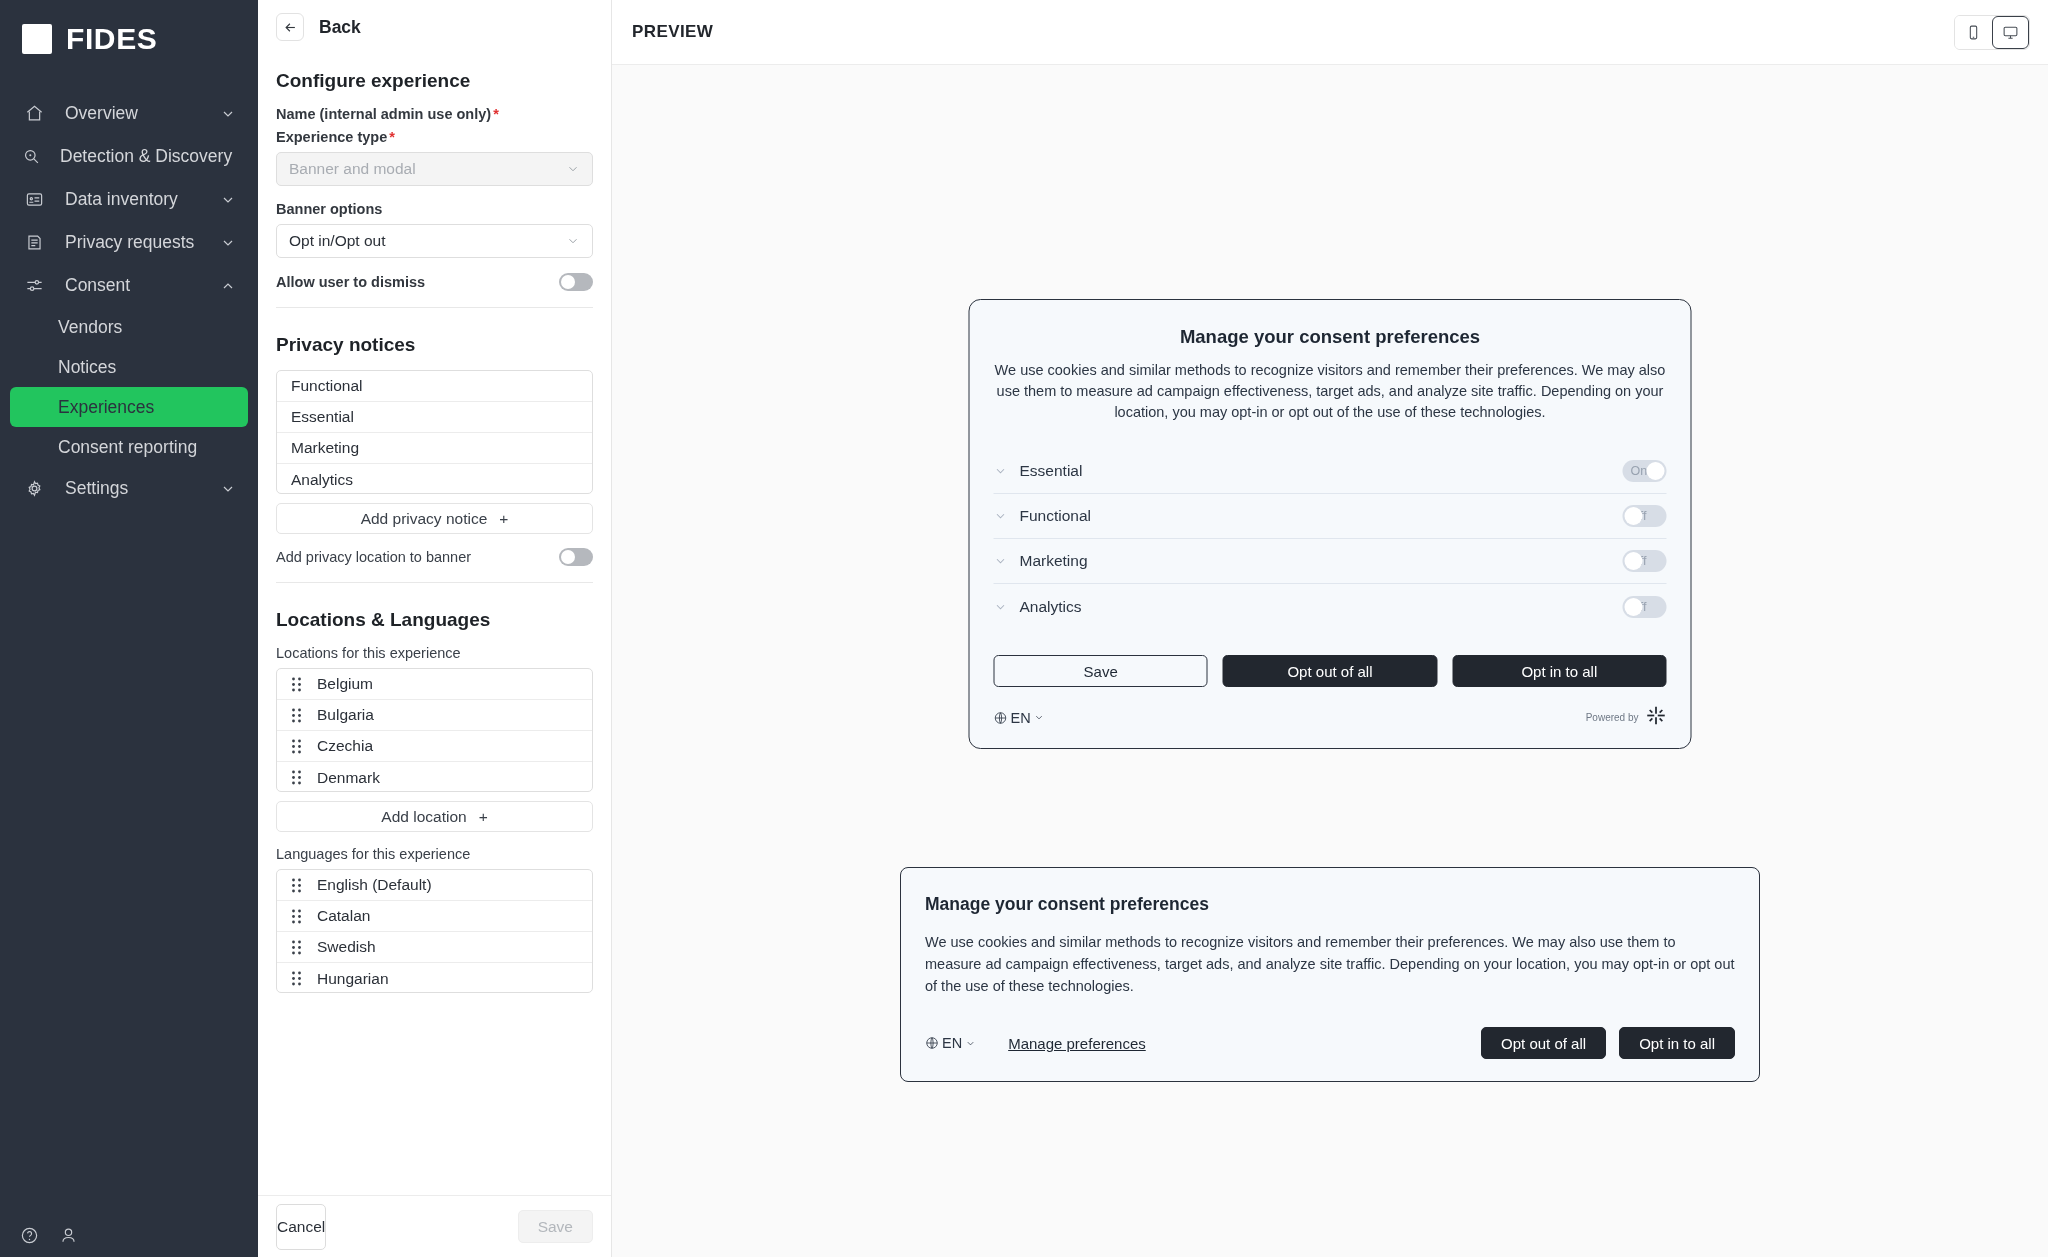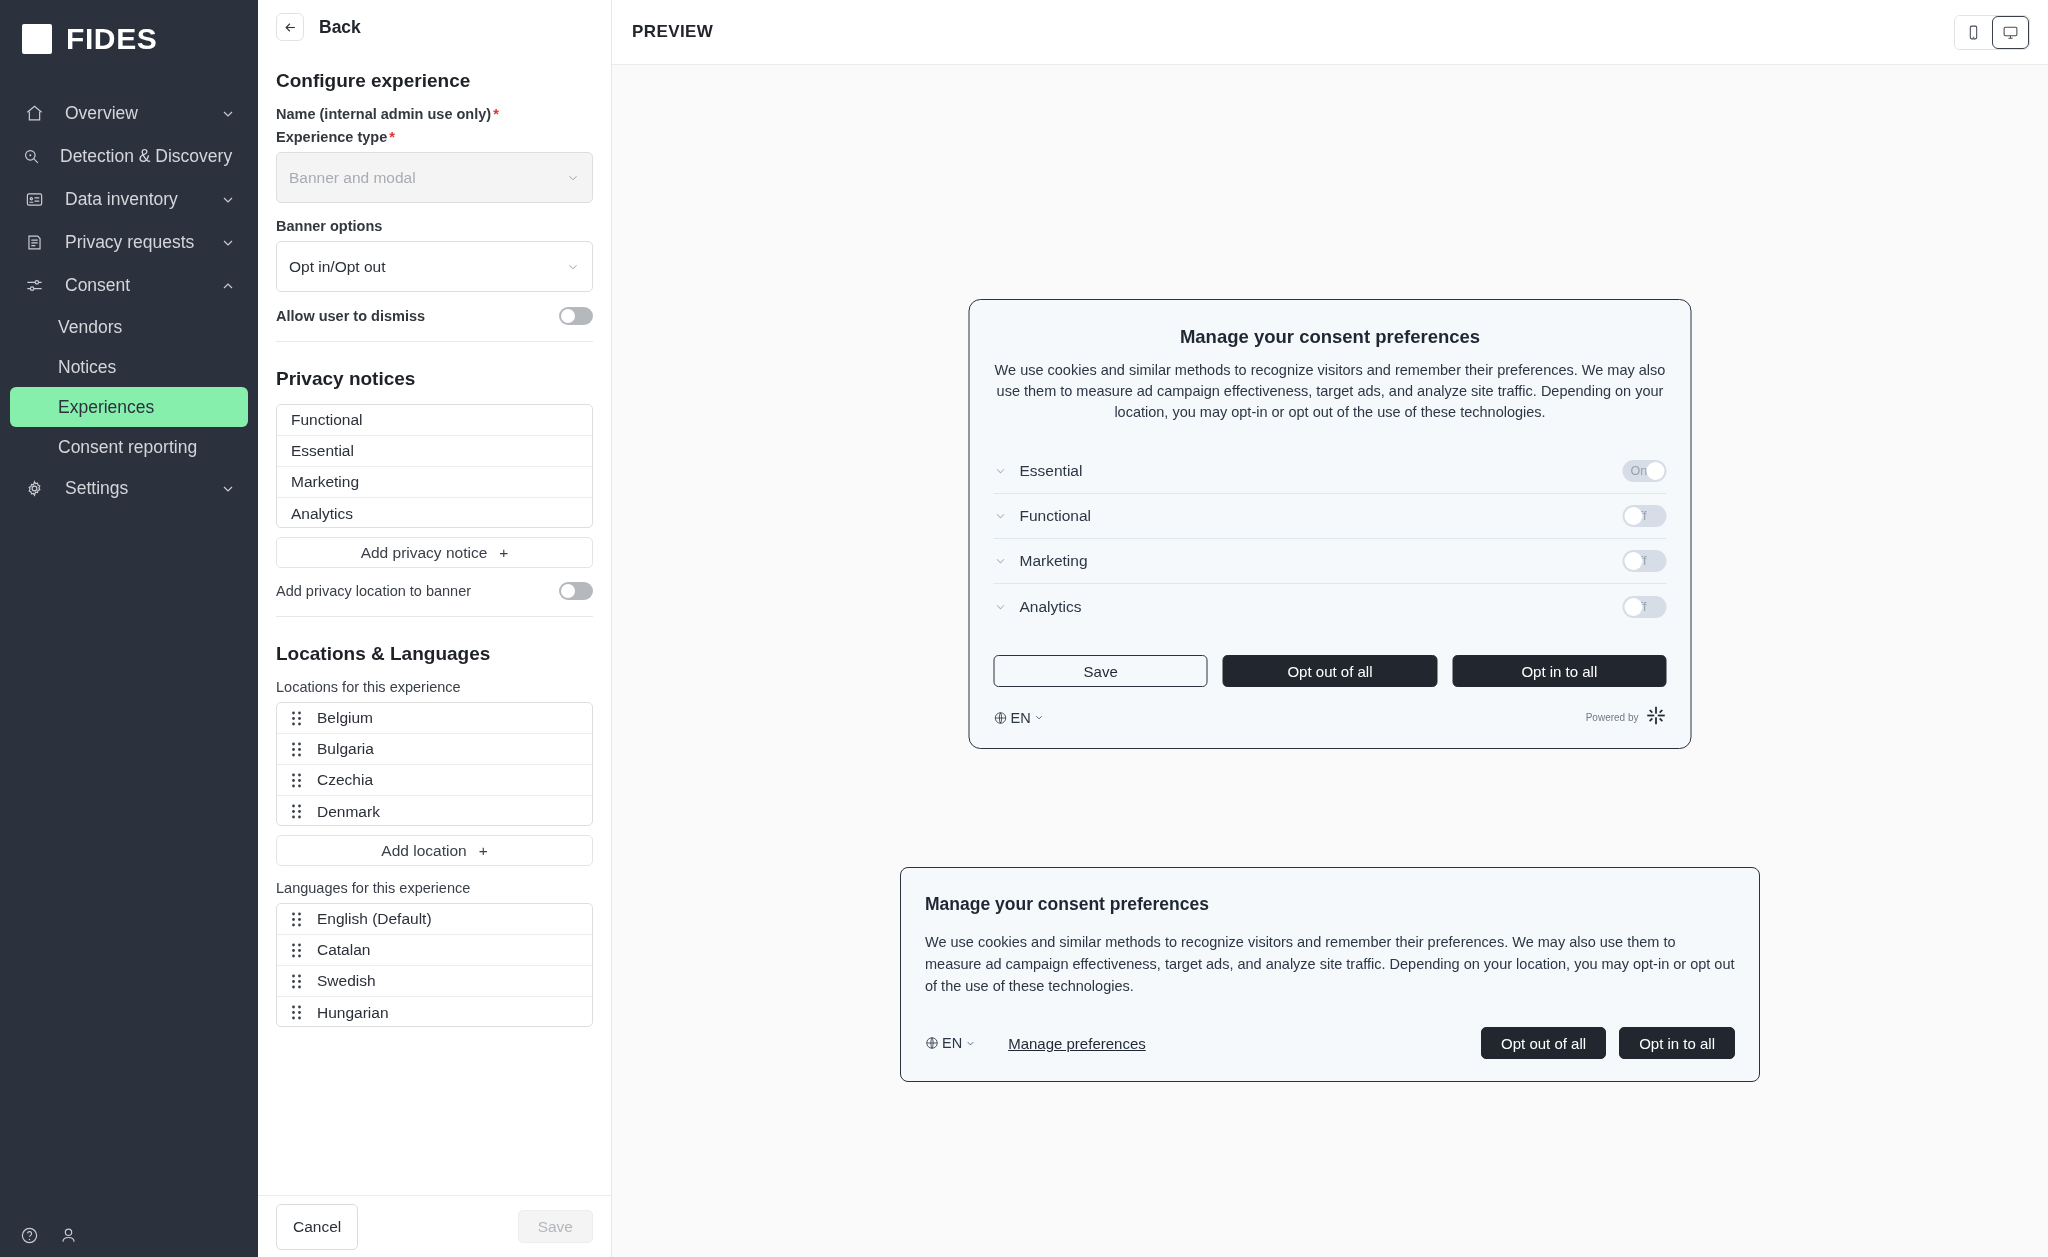--- a/index.html
+++ b/index.html
@@ -35,21 +35,21 @@
   .nav-ico { width: 24px; height: 22px; display: flex; align-items: center; justify-content: center; margin-right: 12px; }
   .nav-ico svg { width: 19px; height: 19px; stroke: #c9ccd2; fill: none; stroke-width: 1.5; }
   .nav-label { flex: 1; white-space: nowrap; }
   .chev { width: 16px; height: 16px; stroke: #c9ccd2; fill: none; stroke-width: 1.8; }
   .sub-item {
     display: flex; align-items: center; height: 40px;
     margin: 0 10px; padding: 0 12px 0 48px;
     border-radius: 6px; cursor: pointer;
     color: #d4d6da; font-size: 17.5px;
   }
-  .sub-item.active { background: #86efac; color: #2b323e; }
+  .sub-item.active { background: #22c55e; color: #2b323e; }
   .side-foot { position: absolute; bottom: 12px; left: 0; display: flex; gap: 20px; padding-left: 20px; }
   .side-foot svg { width: 19px; height: 19px; stroke: #c9ccd2; fill: none; stroke-width: 1.5; }
 
   
   .formpanel {
     width: 354px; min-width: 354px; height: 1257px;
     background: #ffffff; border-right: 1px solid #e6e6e6;
     display: flex; flex-direction: column; position: relative;
   }
   .fp-head { padding: 13px 18px 6px 18px; display: flex; align-items: center; gap: 15px; }
@@ -65,21 +65,21 @@
   .sec-title.tight { margin-top: 26px; }
   .fld-label { font-size: 14.5px; color: #33383f; margin-bottom: 7px; font-weight: 600; }
   .req { color: #e03030; margin-left: 2px; }
   .fld-label.normal { font-weight: 400; color: #3a4049; }
   .txtinput {
     width: 100%; height: 33px; border: 1px solid #dedede; border-radius: 5px;
     padding: 0 12px; font-size: 15.5px; color: #2b3038; font-family: "Liberation Sans", sans-serif;
     background: #fff; margin-bottom: 15px;
   }
   .selbox {
-    width: 100%; height: 51px; border: 1px solid #dedede; border-radius: 5px;
+    width: 100%; height: 34px; border: 1px solid #dedede; border-radius: 5px;
     padding: 0 12px; font-size: 15.5px; color: #2b3038; background: #fff;
     display: flex; align-items: center; justify-content: space-between; cursor: pointer;
     margin-bottom: 15px;
   }
   .selbox.disabled { background: #f4f4f4; color: #a8acb2; cursor: default; }
   .selbox svg { width: 14px; height: 14px; stroke: #9aa0a6; fill: none; stroke-width: 1.7; }
   .switchrow { display: flex; align-items: center; justify-content: space-between; margin: 2px 0 4px 0; }
   .switchrow .fld-label { margin-bottom: 0; }
   .toggle {
     width: 34px; height: 18px; border-radius: 10px; background: #b5b8bd;
@@ -110,21 +110,21 @@
     gap: 12px; font-size: 15.5px; color: #3a4049; cursor: pointer; margin-top: 9px;
   }
   .mt14 { margin-top: 14px; }
 
   .fp-foot {
     height: 62px; border-top: 1px solid #ececec; background: #fff;
     display: flex; align-items: center; justify-content: space-between;
     padding: 0 18px;
   }
   .btn-cancel {
-    height: 46px; padding: 0 16px; border: 1px solid #dcdcdc; border-radius: 5px;
+    height: 46px; padding: 0 0; border: 1px solid #dcdcdc; border-radius: 5px;
     background: #fff; font-size: 15.5px; color: #2b3038; cursor: pointer;
     font-family: "Liberation Sans", sans-serif;
   }
   .btn-save-dis {
     height: 33px; padding: 0 19px; border: 1px solid #ededed; border-radius: 5px;
     background: #f4f4f4; font-size: 15.5px; color: #b3b7bc; cursor: default;
     font-family: "Liberation Sans", sans-serif;
   }
 
   

